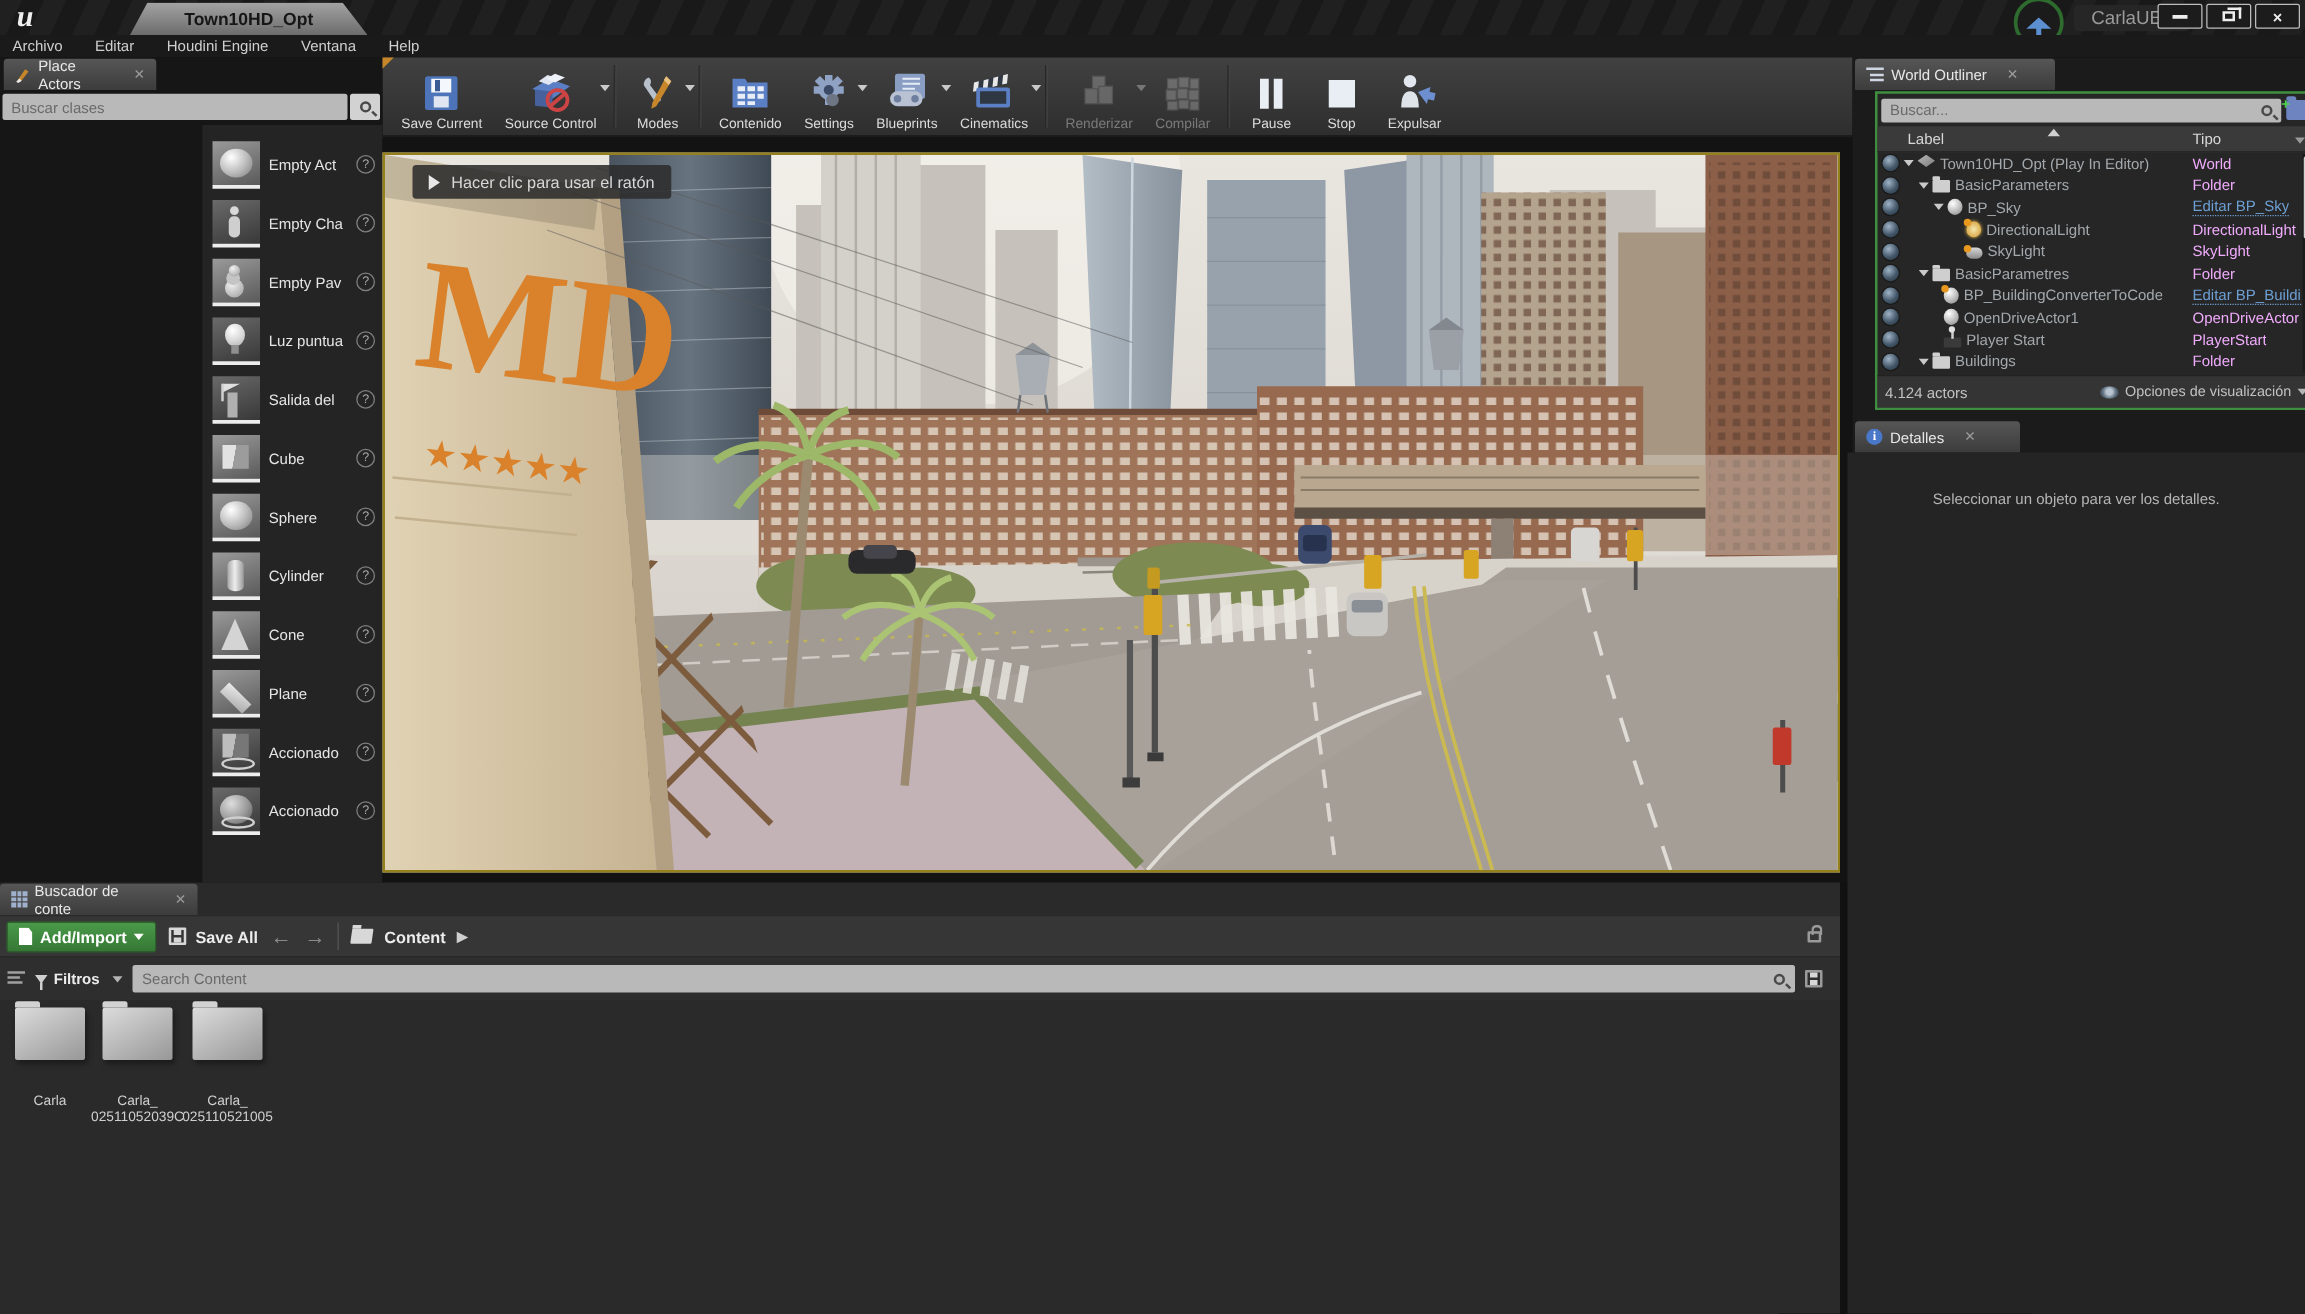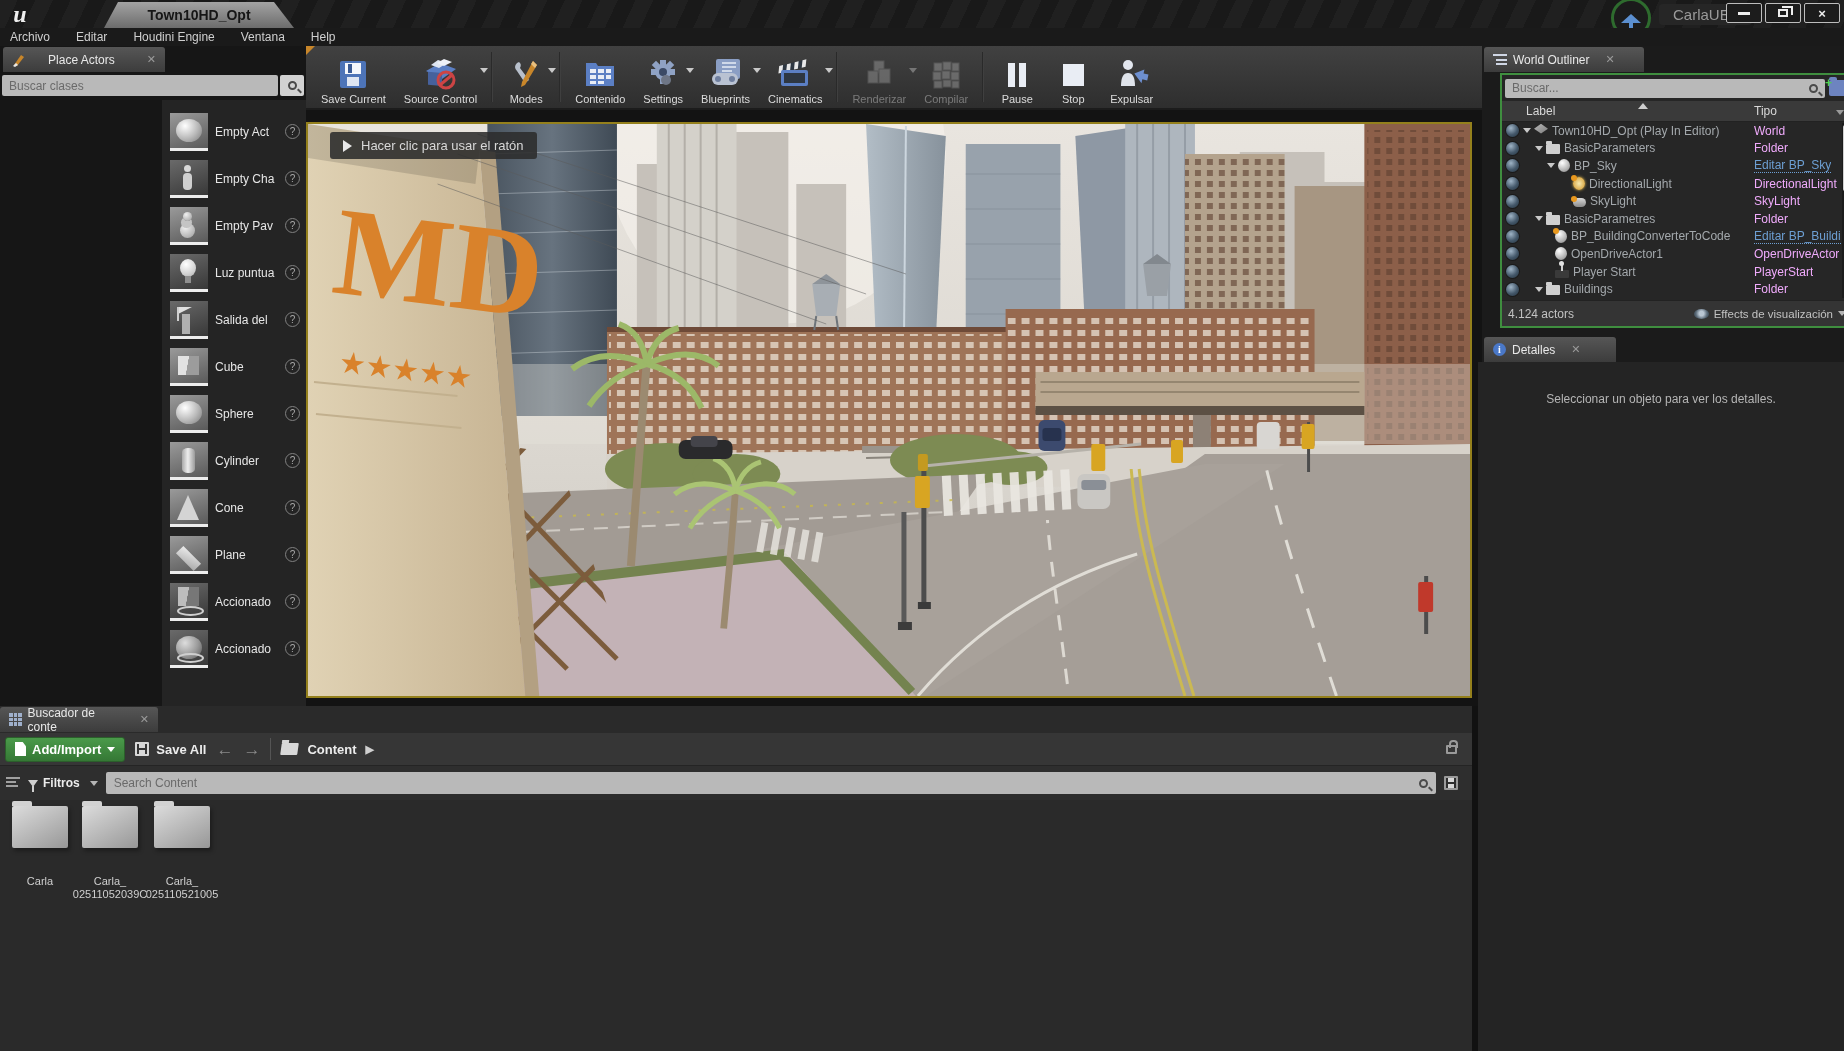--- a/index.html
+++ b/index.html
@@ -52,21 +52,21 @@
   .tb-caret { position:absolute; right:-2px; top:22px; width:0; height:0;
     border-left:4px solid transparent; border-right:4px solid transparent; border-top:5px solid #c9c9c9; }
   .tb-sep { width:2px; margin:6px 5px; background:linear-gradient(90deg,#1f1f1f,#4a4a4a); }
 
   
   #left-panel { position:absolute; left:0; top:46px; width:306px; height:660px; background:#161616; }
   .panel-tab { position:absolute; display:flex; align-items:center; gap:6px; padding:0 9px;
     height:25px; background:linear-gradient(#565656,#3c3c3c); border-radius:3px 3px 0 0;
     color:#e8e8e8; font-size:12px; }
   .tab-close { color:#9a9a9a; font-size:11px; margin-left:10px; }
-  #pa-tab { left:3px; top:1px; width:162px;justify-content:space-between; }
+  #pa-tab { left:3px; top:1px; width:122px;justify-content:space-between; }
   #pa-search-row { position:absolute; left:2px; top:29px; width:302px; height:21px; display:flex; gap:2px; }
   #pa-search { flex:1; height:21px; background:#b9b9b9; border:none; border-radius:2px; padding:0 7px; font-size:12px; color:#333; }
   .mag-btn { width:24px; height:21px; background:#d2d2d2; border-radius:2px; display:flex; align-items:center; justify-content:center; }
   .mag { width:9px; height:9px; border:2px solid #4a4a4a; border-radius:50%; position:relative; }
   .mag::after { content:""; position:absolute; left:7px; top:7px; width:5px; height:2px; background:#4a4a4a; transform:rotate(45deg); }
   #pa-cats { position:absolute; left:0; top:54px; width:162px; height:606px; background:#3a3a3a; }
   .cat { height:30px; display:flex; align-items:center; padding-left:15px; font-size:12px; font-weight:bold; color:#f2f2f2; text-shadow:0 1px 1px #000; }
   .cat.active { background:#1d1d1d; border-left:3px solid #e8981e; padding-left:12px; }
   #pa-items { position:absolute; left:162px; top:54px; width:144px; height:606px; background:#242424; padding-top:8px; }
   .pa-item { height:47px; display:flex; align-items:center; gap:7px; padding:0 6px 0 8px; }
@@ -872,21 +872,21 @@
       </div>
       <div id="wo-scroll">
           <div id="wo-thumb"></div>
         </div>
     </div>
     <div id="wo-footer">
       <span>4.124 actors</span>
       <span class="spacer"></span>
       <span class="opts">
         <span class="eye-flat"></span>
-        <span>Effects de visualización</span>
+        <span>Opciones de visualización</span>
         <span class="caret-dn"></span>
       </span>
     </div>
   </div>
 
   <div class="panel-tab" id="det-tab">
     <span class="info-ico">i</span>
     <span>Detalles</span>
     <span class="tab-close">✕</span>
   </div>

